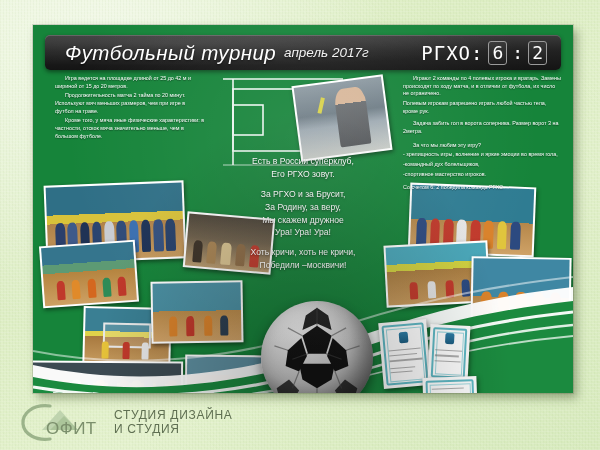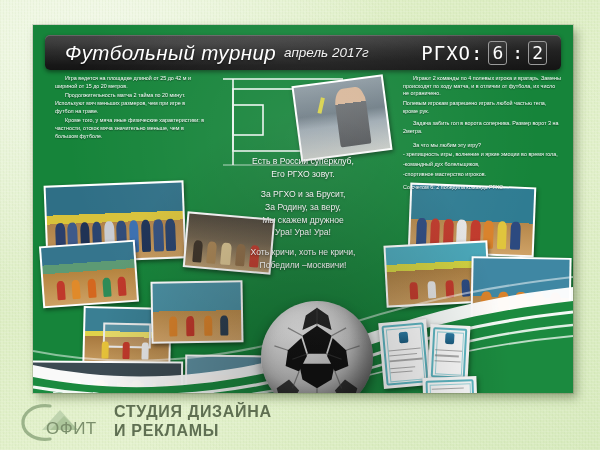--- a/index.html
+++ b/index.html
@@ -241,21 +241,21 @@
   #brand {
     position:absolute;
     left: 20px; top: 398px;
     width: 300px; height: 48px;
     z-index: 50;
     display:flex; align-items:center; gap:8px;
   }
   #brand-mark { position:relative; width:86px; height:44px; flex:none; }
   #brand-text { display:flex; flex-direction:column; justify-content:center; }
   .brand-l1, .brand-l2 {
-    color:#5f6f52; font-size:16px; font-weight:bold; letter-spacing:.7px; line-height:1.18;
+    color:#5f6f52; font-size:12px; font-weight:normal; letter-spacing:.7px; line-height:1.18;
   }
   .brand-url { color:#6d7c60; font-size:10px; letter-spacing:.2px; margin-top:1px; }
 </style>
 </head>
 <body>
 
 <div id="canvas"></div>
 
 <div id="poster">
 
@@ -539,15 +539,15 @@
   <div id="brand-mark">
     <svg viewBox="0 0 86 44" width="86" height="44">
       <path d="M 30 6 C 12 4, 2 14, 3 24 C 4 34, 16 41, 30 39" fill="none" stroke="#9bb38a" stroke-width="3.2" stroke-linecap="round"></path>
       <path d="M 22 30 L 40 10 L 58 30 Z" fill="#b9cfa9" opacity=".85"></path>
       <path d="M 30 30 L 44 16 L 58 30 Z" fill="#a6c095" opacity=".8"></path>
       <text x="26" y="34" font-family="'Liberation Sans', sans-serif" font-size="17" fill="#7b8f6c" letter-spacing="0.5">ОФИТ</text>
     </svg>
   </div>
   <div id="brand-text">
     <span class="brand-l1">СТУДИЯ ДИЗАЙНА</span>
-    <span class="brand-l2">И РЕКЛАМЫ</span>
+    <span class="brand-l2">И СТУДИЯ</span>
   </div>
 </div>
 
 </body></html>

